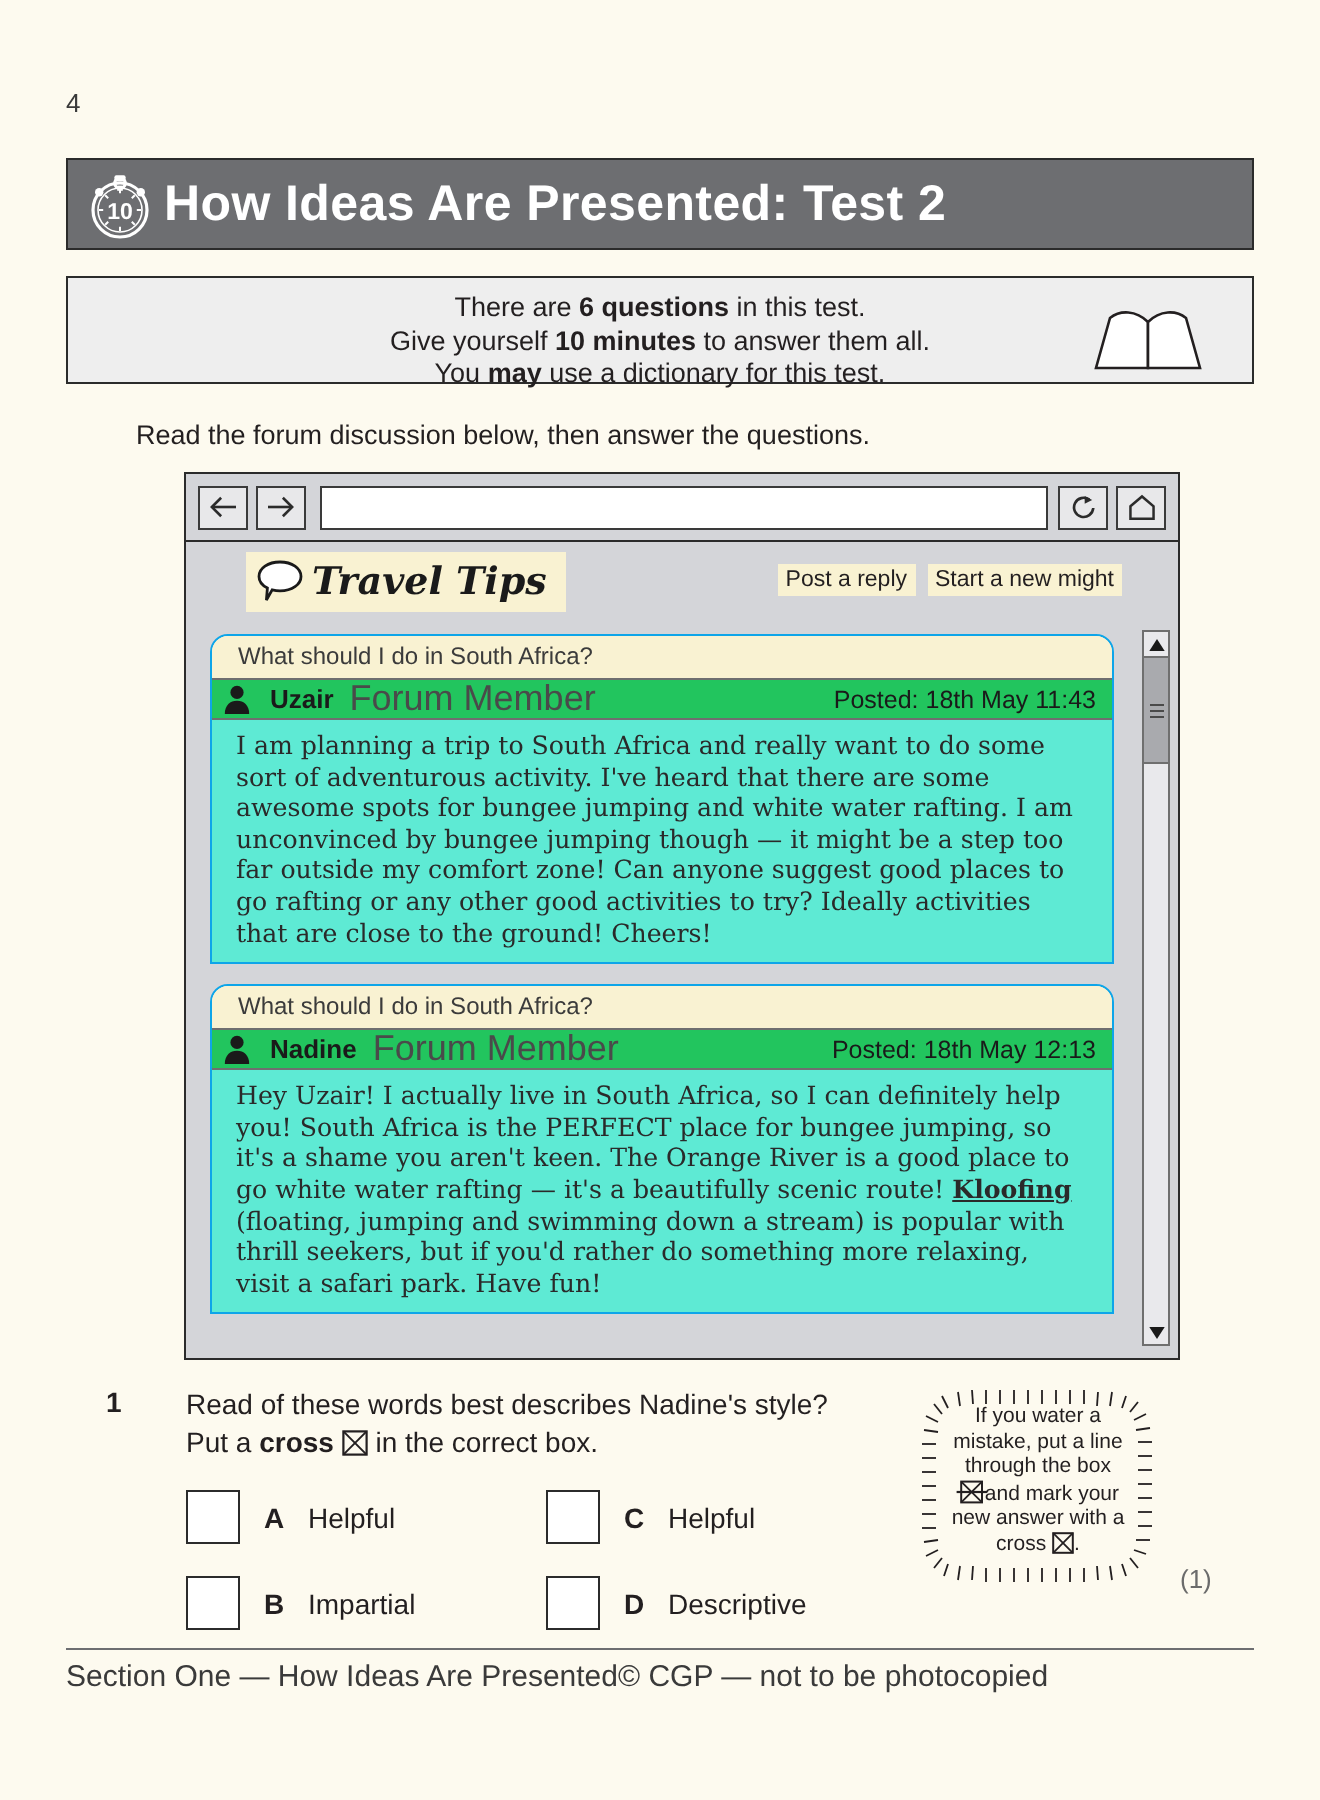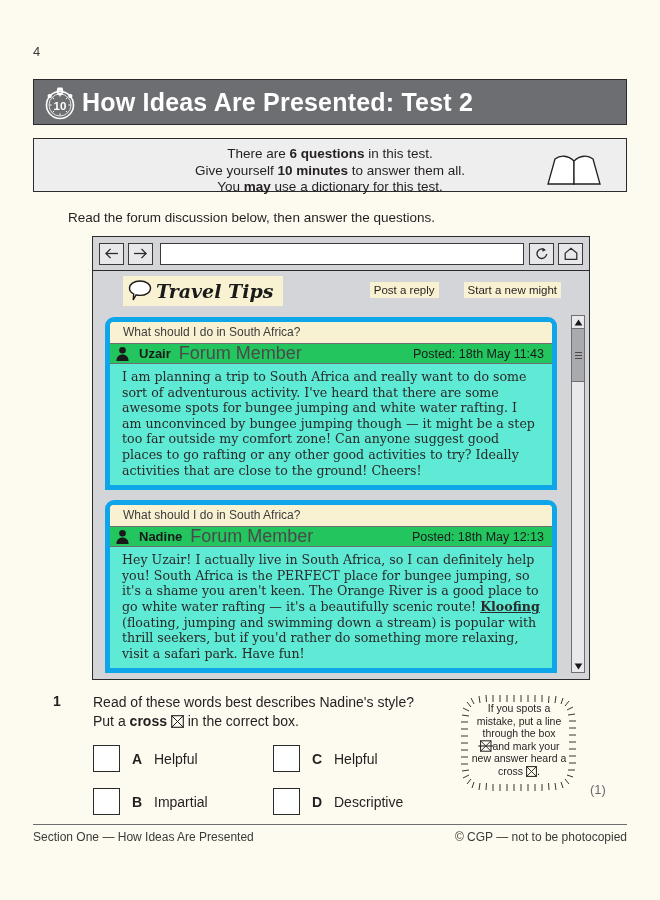--- a/index.html
+++ b/index.html
@@ -175,34 +175,34 @@
     font-weight: bold;
     font-size: 19px;
     color: #1a1a1a;
     font-style: italic;
   }
   .forum-actions {
     position: absolute;
     right: 28px;
     top: 11px;
     display: flex;
-    gap: 25px;
+    gap: 6px;
   }
   .forum-actions span {
     background: #f9f2d2;
     font-size: 11.5px;
     padding: 2px 4px;
     color: #231f20;
     white-space: nowrap;
   }
 
   
   .posts { position: absolute; left: 12px; top: 46px; width: 452px; }
   .post {
-    border: 5px solid #0ea5e9;
+    border: 1px solid #0ea5e9;
     border-radius: 9px 9px 0 0;
     background: #f9f2d2;
     overflow: hidden;
     margin-bottom: 10px;
   }
   .post-thread {
     font-size: 12px;
     color: #3b3b3b;
     padding: 3px 0 4px 13px;
     background: #f9f2d2;
@@ -368,22 +368,21 @@
     width: 594px;
     height: 1px;
     background: #6d6e71;
   }
   .footer {
     position: absolute;
     left: 33px;
     top: 830px;
     width: 594px;
     display: flex;
-    justify-content: space-between;
-    font-size: 12px;
+    font-size: 15px;
     color: #3a3a3a;
   }
 </style>
 </head>
 <body>
 
 <div class="page">
 
   <div class="page-number">4</div>
 
@@ -623,32 +622,32 @@
           <line x1="2" y1="49" x2="9" y2="49"></line>
         <line x1="2" y1="42" x2="9" y2="42"></line>
           <line x1="2" y1="35" x2="9" y2="35"></line>
         <line x1="2" y1="28" x2="9" y2="28"></line>
           <line x1="3" y1="21" x2="10" y2="22"></line>
         <line x1="4" y1="14" x2="10" y2="17"></line>
           <line x1="8" y1="8" x2="12" y2="13"></line>
       </g>
     </svg>
     <div class="note-text">
-      <div>If you spots a</div>
+      <div>If you water a</div>
       <div>mistake, put a line</div>
       <div>through the box</div>
       <div><span class="note-cross">
         <svg viewBox="0 0 16 12" width="16" height="12" aria-hidden="true">
           <rect x="2.6" y="0.8" width="10.4" height="10.4" fill="none" stroke="#231f20" stroke-width="1"></rect>
           <line x1="2.6" y1="0.8" x2="13" y2="11.2" stroke="#231f20" stroke-width="0.9"></line>
           <line x1="13" y1="0.8" x2="2.6" y2="11.2" stroke="#231f20" stroke-width="0.9"></line>
           <line x1="0.3" y1="6" x2="15.7" y2="6" stroke="#231f20" stroke-width="1.1"></line>
         </svg>
       </span><span> and mark your</span></div>
-      <div>new answer heard a</div>
+      <div>new answer with a</div>
       <div><span>cross</span> <span class="note-cross">
         <svg viewBox="0 0 11 11" width="11" height="11" aria-hidden="true">
           <rect x="0.6" y="0.6" width="9.8" height="9.8" fill="none" stroke="#231f20" stroke-width="1"></rect>
           <line x1="0.6" y1="0.6" x2="10.4" y2="10.4" stroke="#231f20" stroke-width="0.9"></line>
           <line x1="10.4" y1="0.6" x2="0.6" y2="10.4" stroke="#231f20" stroke-width="0.9"></line>
         </svg>
       </span><span>.</span></div>
     </div>
   </div>
 

